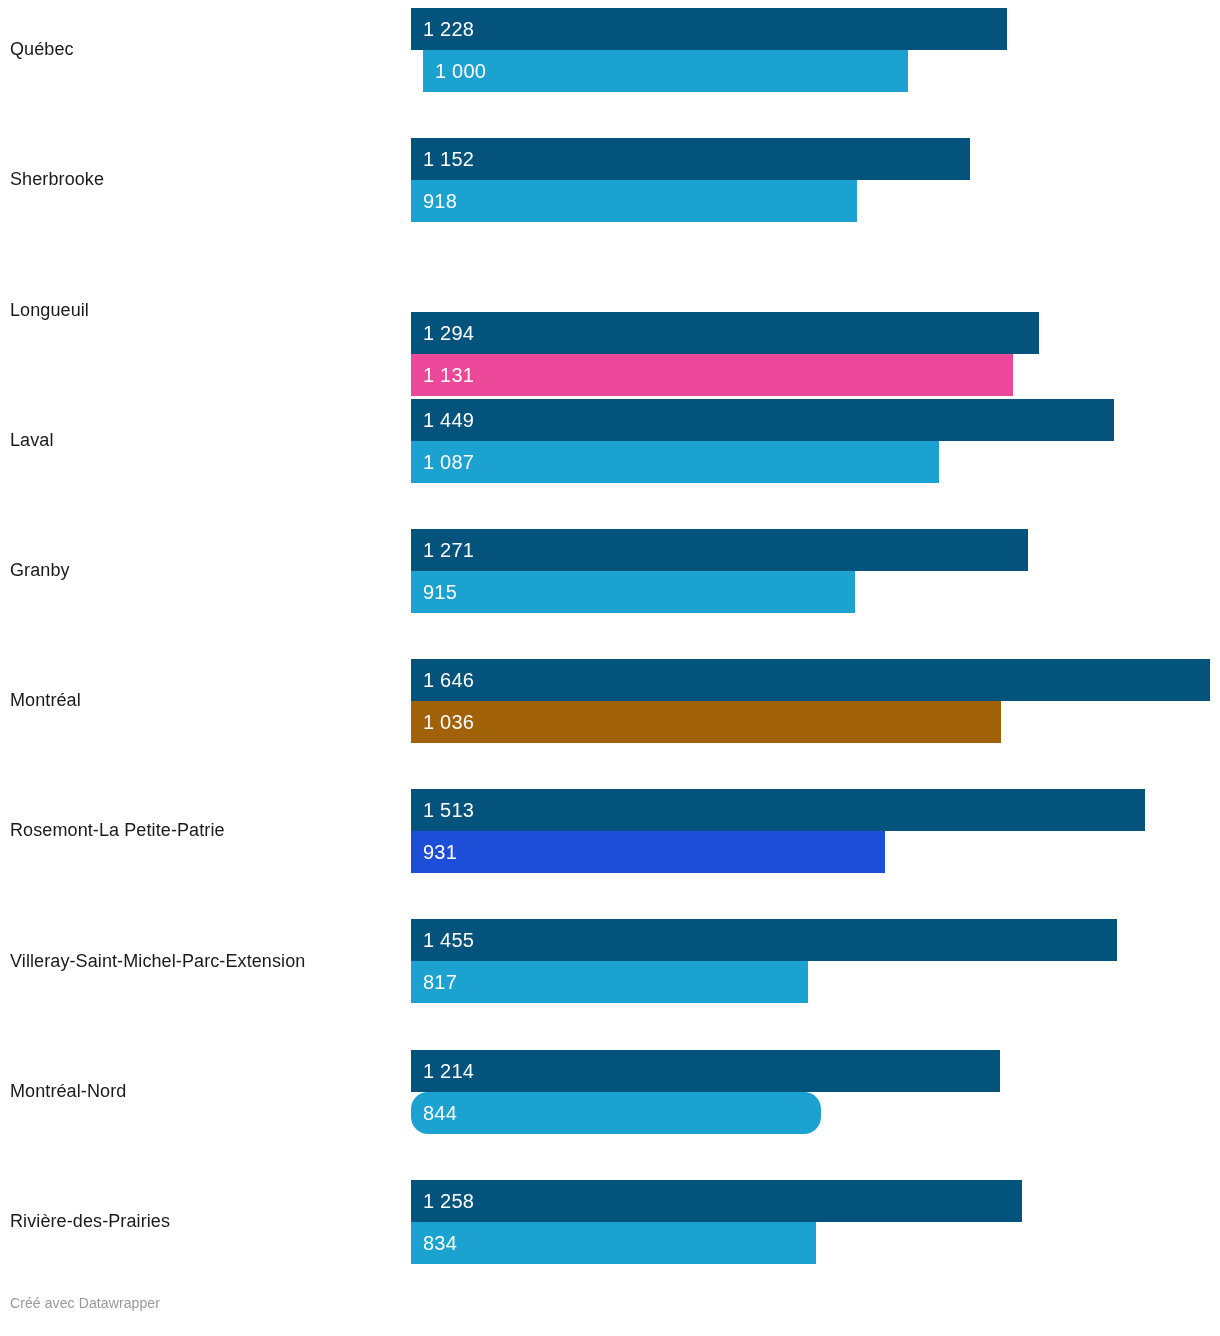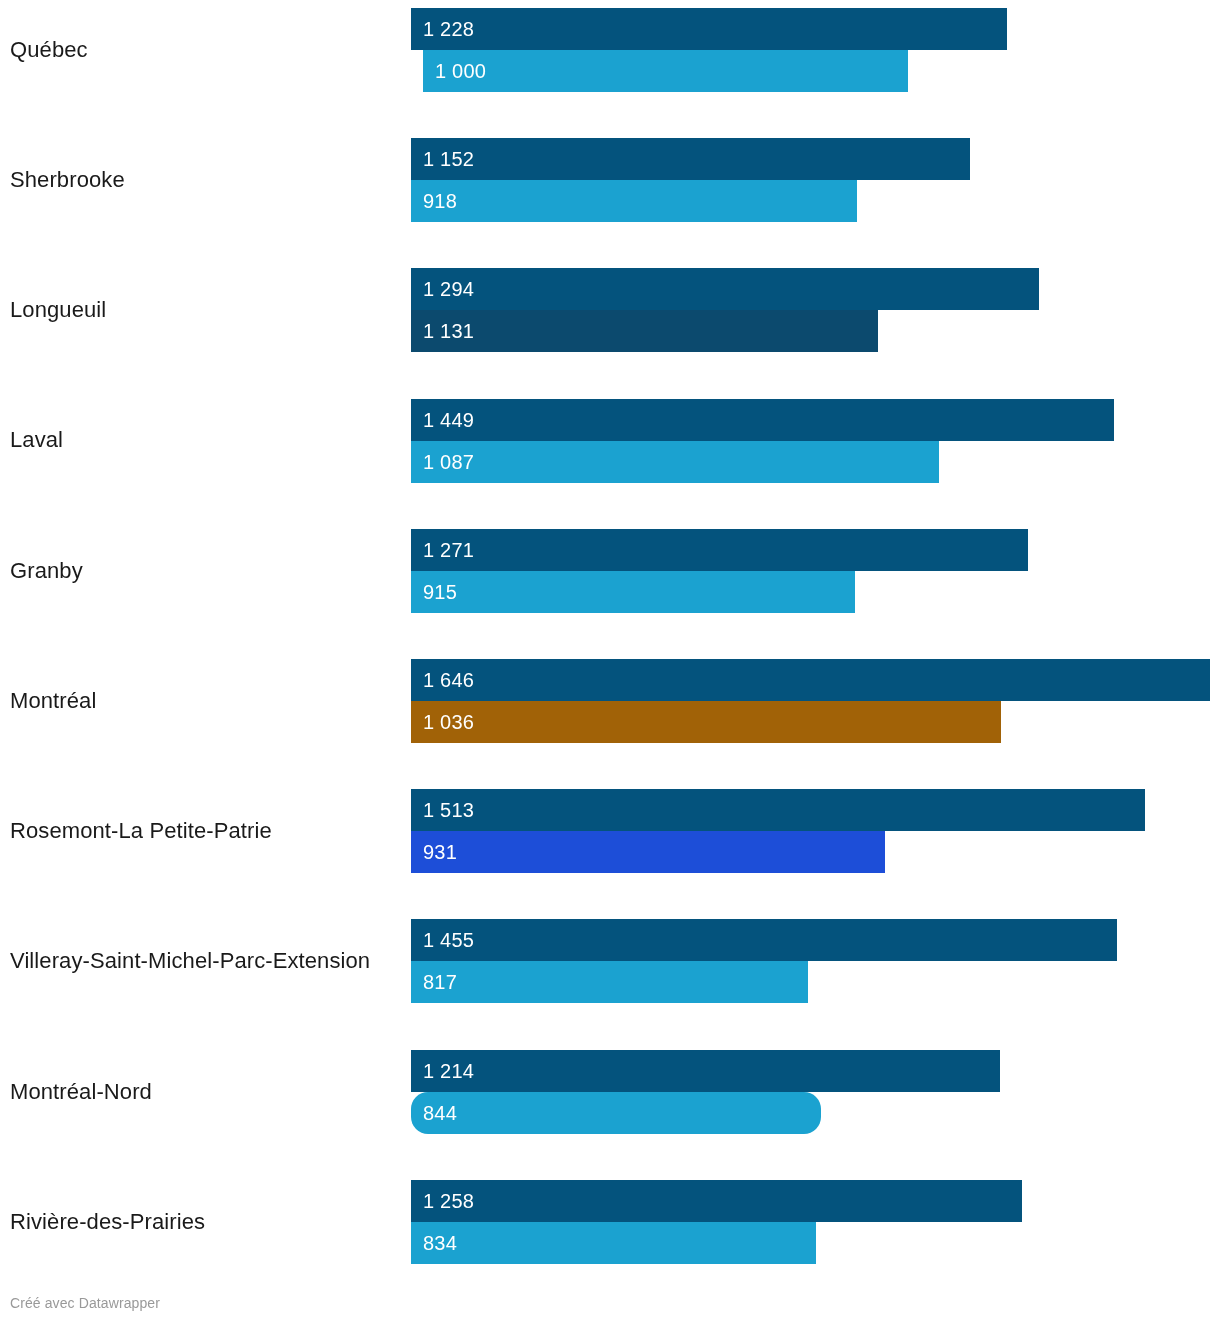--- a/index.html
+++ b/index.html
@@ -27,21 +27,21 @@
     height: 84px;
   }
   .cat-label {
     position: absolute;
     left: 10px;
     top: 0;
     height: 84px;
     width: 395px;
     display: flex;
     align-items: center;
-    font-size: 22px;
+    font-size: 18px;
     line-height: 1.2;
     color: #1a1a1a;
     white-space: nowrap;
     letter-spacing: 0.1px;
   }
   .bars {
     position: absolute;
     left: 411px;
     top: 0;
   }
@@ -97,24 +97,24 @@
           <span class="bar-value">1 152</span>
         </div>
         <div class="bar secondary" style="width: 445.597px; background: rgb(27, 162, 208);">
           <span class="bar-value">918</span>
         </div>
       </div>
     </div>
     <div class="bar-group" style="top: 268.4px;">
       <div class="cat-label">Longueuil</div>
       <div class="bars">
-        <div class="bar primary" style="width: 628.108px; background: rgb(4, 83, 125);">
+        <div class="bar primary" style="width: 628.108px; background: rgb(4, 83, 125); margin-top: 44px;">
           <span class="bar-value">1 294</span>
         </div>
-        <div class="bar secondary" style="width: 467px; background: #0c4a6e; padding-left: 12px;">
+        <div class="bar secondary" style="width: 602px; background: #ec4899; padding-left: 12px;">
           <span class="bar-value">1 131</span>
         </div>
       </div>
     </div>
     <div class="bar-group" style="top: 398.6px;">
       <div class="cat-label">Laval</div>
       <div class="bars">
         <div class="bar primary" style="width: 703.345px; background: rgb(4, 83, 125);">
           <span class="bar-value">1 449</span>
         </div>

